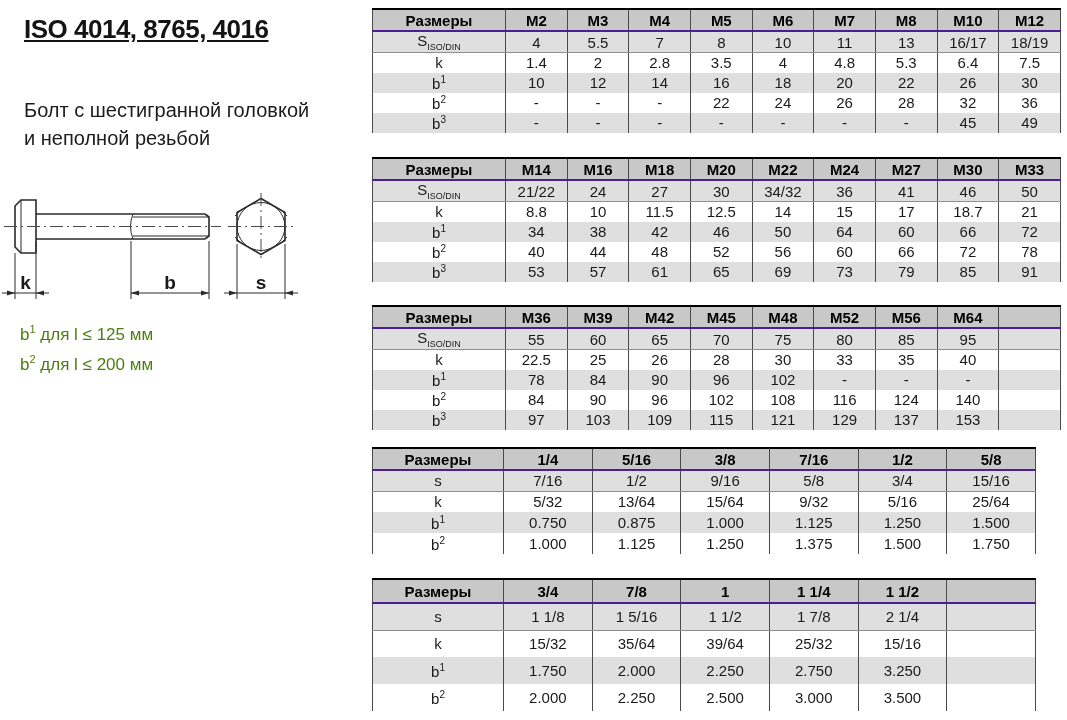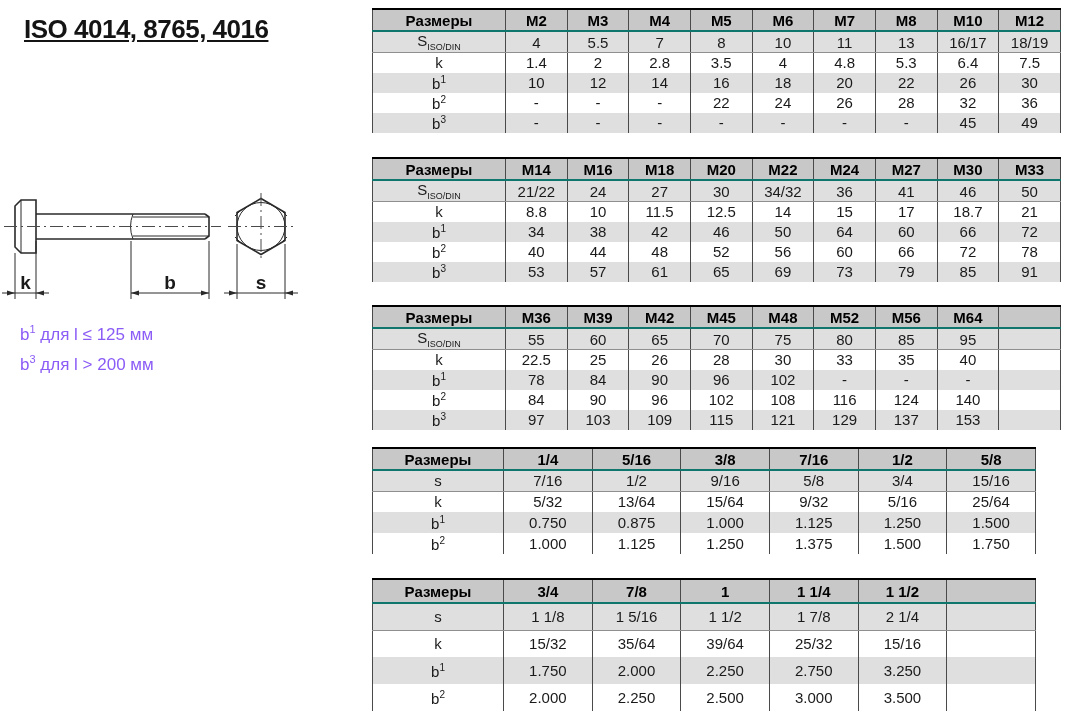--- a/index.html
+++ b/index.html
@@ -18,21 +18,21 @@
     left:24px; top:10px;
     font-size:26px; font-weight:700; line-height:39px;
     letter-spacing:-0.5px; color:#141414; white-space:nowrap;text-decoration:underline;
   }
   .subtitle {
     left:24px; top:96px;
     font-size:20px; line-height:28px; color:#1c1c1c; white-space:nowrap;
   }
   .footnotes {
     left:20px; top:317px;
-    font-size:17px; line-height:25px; color:#8b5cf6;
+    font-size:17px; line-height:25px; color:#4d7c0f;
   }
   .footnotes sup { font-size:11px; }
   .diagram { left:0; top:190px; }
 
   
   .tbl-wrap { position:absolute; left:372px; }
   #t0 { top:8px;   width:689px; }
   #t1 { top:157px; width:689px; }
   #t2 { top:305px; width:689px; }
   #t3 { top:447px; width:664px; }
@@ -45,21 +45,21 @@
   }
   table.dim th, table.dim td {
     text-align:center; vertical-align:middle;
     font-size:15px; padding:0 2px;
     border-left:1px solid #4a4a4a;
     overflow:hidden; white-space:nowrap;
   }
   table.dim th:first-child, table.dim td:first-child { border-left:none; }
   table.dim th {
     background:#c8c8c8; font-weight:700; color:#000;
-    border-bottom:2px solid #0f766e;
+    border-bottom:2px solid #4c1d95;
   }
   table.dim th.corner { width:133px; }
   #t3 table.dim th.corner, #t4 table.dim th.corner { width:131px; }
   tr.shade td { background:#dfdfdf; }
   tr.plain td { background:#ffffff; }
   tr.srow  td { border-bottom:1px solid #8f8f8f; }
   td.rowlab sub { font-size:9px; }
   td.rowlab sup { font-size:10px; }
 
   #t0 th, #t1 th, #t2 th { height:22px; }
@@ -77,20 +77,22 @@
   .ah     { fill:#2a2a2a; stroke:none; }
 </style>
 </head>
 <body>
 
 <div class="abs title">
   <div>ISO 4014, 8765, 4016</div>
 </div>
 
 <div class="abs subtitle">
+  <div>Болт с шестигранной головкой</div>
+  <div>и неполной резьбой</div>
 </div>
 
 <svg class="abs diagram" width="330" height="128" viewBox="0 0 330 128" xmlns="http://www.w3.org/2000/svg">
 
   <g>
     <path class="oline" d="M21,10 L36,10 L36,63 L21,63 L15,57 L15,16 Z"></path>
     <line class="tline" x1="21" y1="10" x2="21" y2="63"></line>
 
     <line class="oline" x1="36" y1="24" x2="205" y2="24"></line>
     <line class="oline" x1="36" y1="49" x2="205" y2="49"></line>
@@ -140,21 +142,21 @@
     <line class="tline" x1="285" y1="54" x2="285" y2="109"></line>
     <line class="tline" x1="224" y1="103" x2="298" y2="103"></line>
     <polygon class="ah" points="237,103 229,100.4 229,105.6"></polygon>
     <polygon class="ah" points="285,103 293,100.4 293,105.6"></polygon>
     <text class="dimtxt" x="261" y="99">s</text>
   </g>
 </svg>
 
 <div class="abs footnotes">
   <div><span>b</span><sup>1</sup><span> для l ≤ 125 мм</span></div>
-  <div><span>b</span><sup>3</sup><span> для l &gt; 200 мм</span></div>
+  <div><span>b</span><sup>2</sup><span> для l ≤ 200 мм</span></div>
 </div>
 
 <div id="t0" class="tbl-wrap">
     <table class="dim">
       <tbody>
         <tr>
           <th class="corner">Размеры</th>
           <th>M2</th>
           <th>M3</th>
           <th>M4</th>

